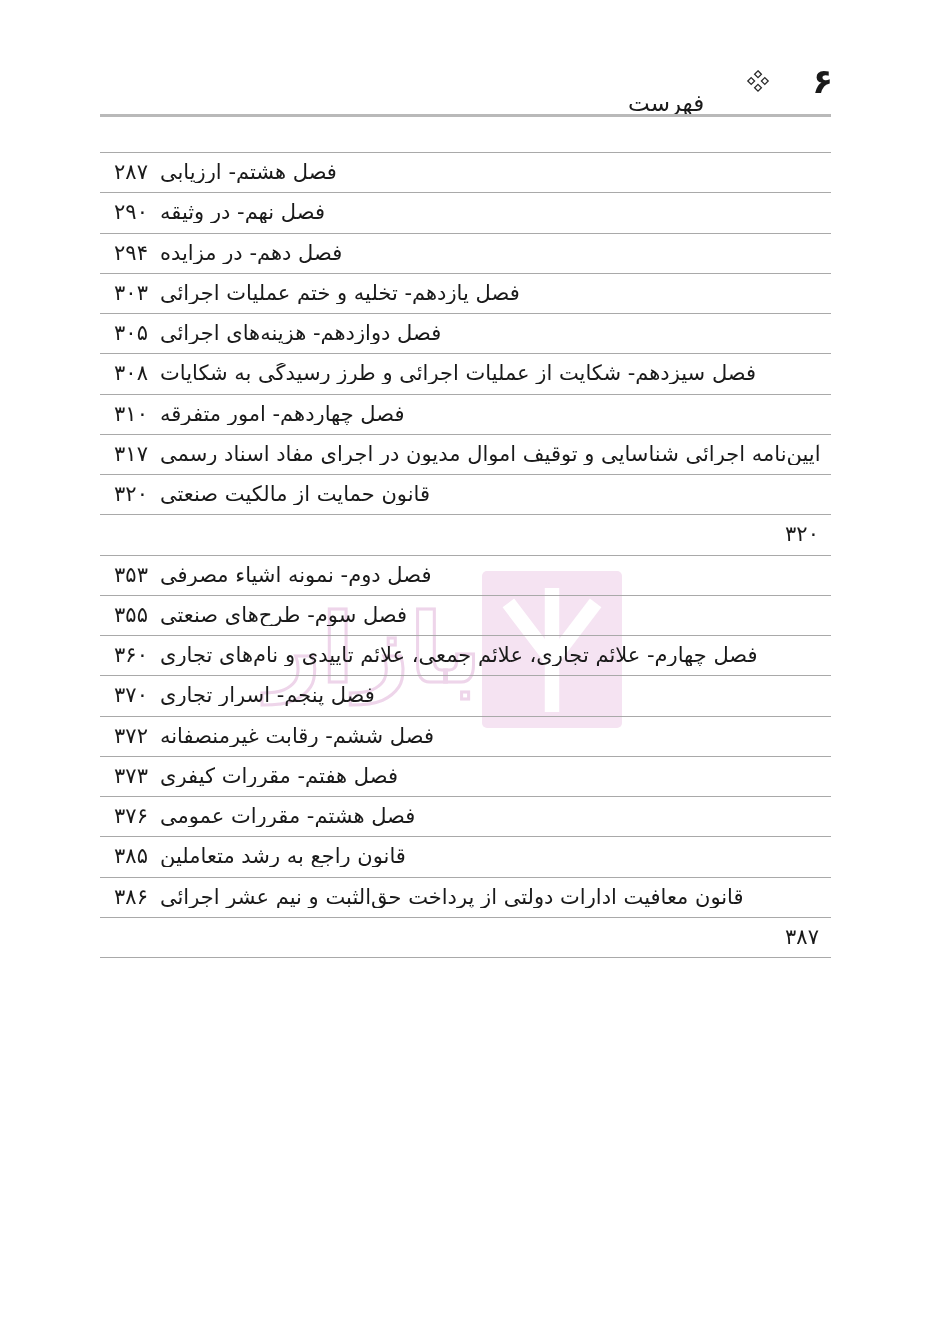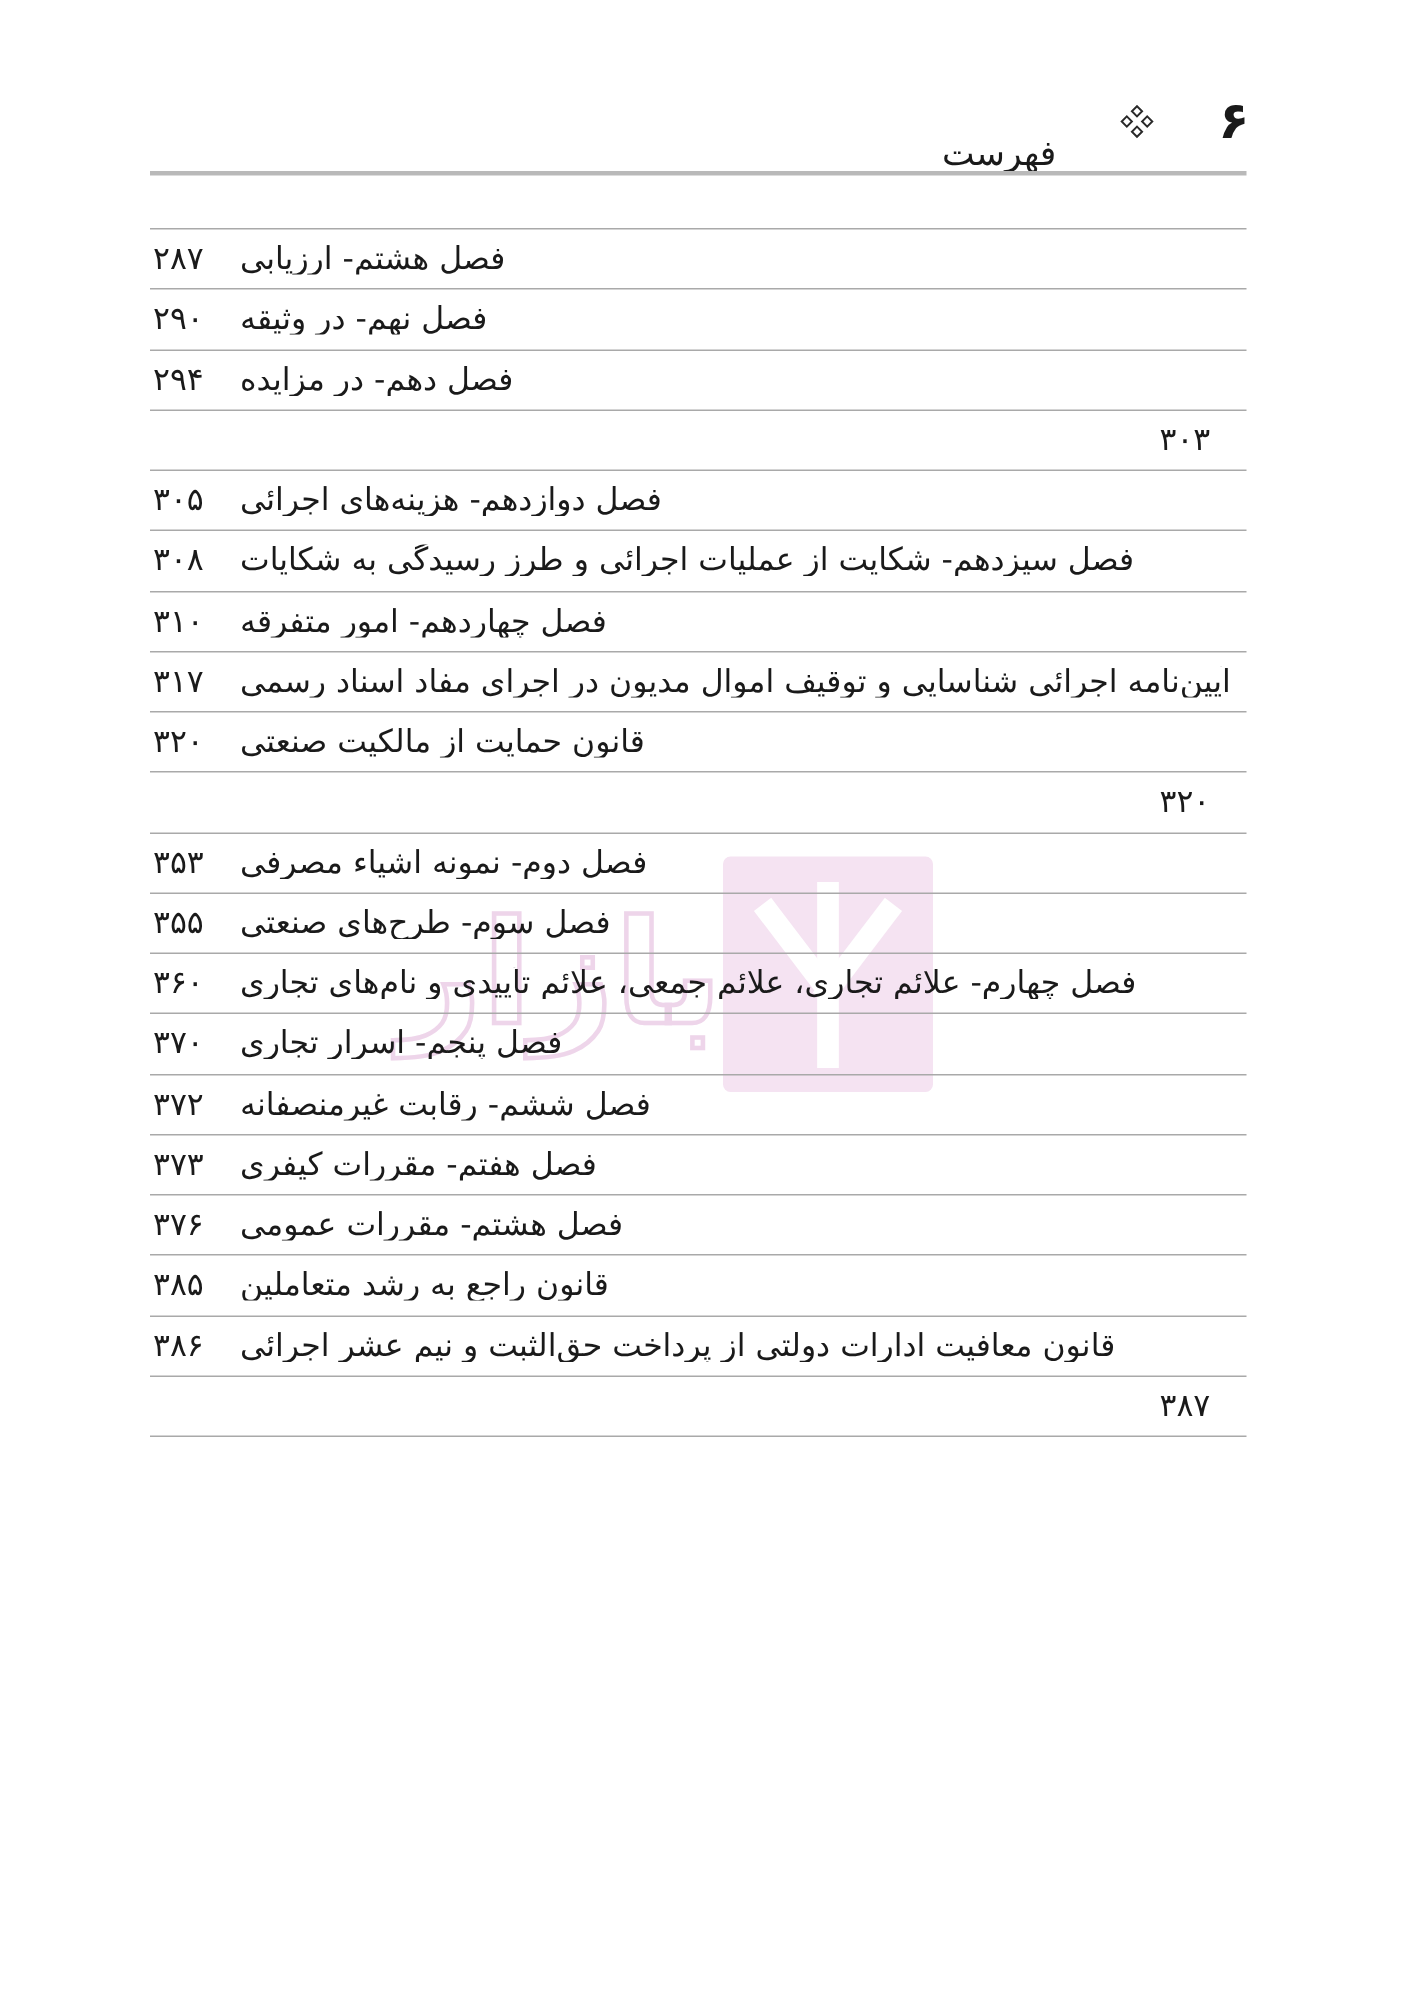--- a/index.html
+++ b/index.html
@@ -46,21 +46,21 @@
   .row{
     display:flex;flex-direction:row;align-items:center;
     height:39.25px;border-bottom:1px solid #a9a9a9;
     font-size:21px;line-height:1;
   }
   .row .t{
     flex:1 1 auto;min-width:0;overflow:hidden;white-space:nowrap;
     text-align:left;padding-right:2px;
   }
   .row .p{
-    flex:0 0 58px;text-align:left;padding-left:2px;direction:ltr;
+    flex:0 0 58px;text-align:center;padding-left:2px;direction:ltr;
     font-size:21px;
   }
   .row.bold .t,.row.bold .p{font-weight:400;}
 </style>
 </head>
 <body>
 
 <div class="page">
 
   <div class="header">
@@ -100,20 +100,21 @@
       </div>
     <div class="row">
         <span class="t">فصل نهم- در وثیقه</span>
         <span class="p">۲۹۰</span>
       </div>
     <div class="row">
         <span class="t">فصل دهم- در مزایده</span>
         <span class="p">۲۹۴</span>
       </div>
     <div class="row">
+        <span class="t">فصل یازدهم- تخلیه و ختم عملیات اجرائی</span>
         <span class="p">۳۰۳</span>
       </div>
     <div class="row">
         <span class="t">فصل دوازدهم- هزینه‌های اجرائی</span>
         <span class="p">۳۰۵</span>
       </div>
     <div class="row">
         <span class="t">فصل سیزدهم- شکایت از عملیات اجرائی و طرز رسیدگی به شکایات</span>
         <span class="p">۳۰۸</span>
       </div>

